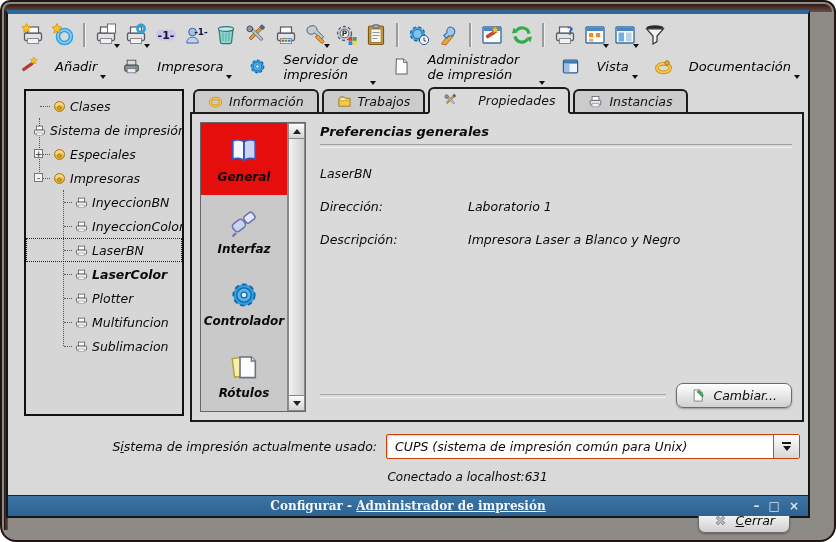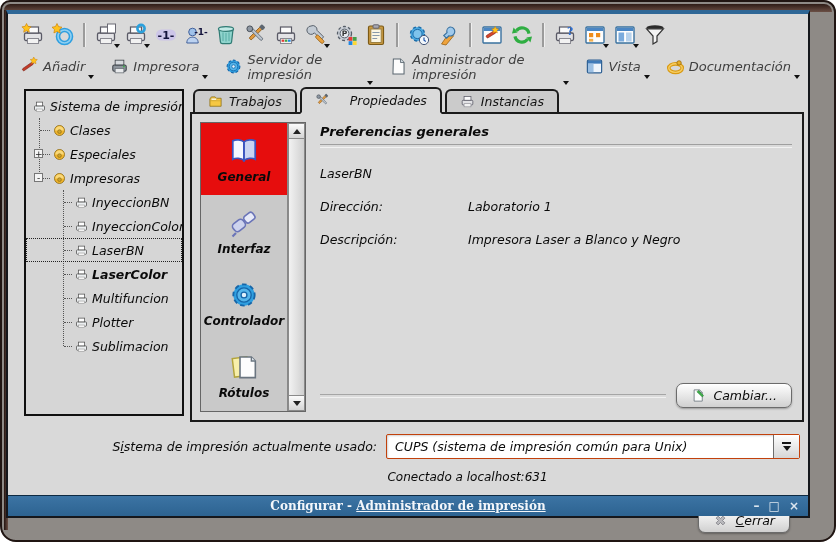--- a/index.html
+++ b/index.html
@@ -15,22 +15,22 @@
   .inner{position:absolute;left:6px;top:10px;right:26px;bottom:24px;
          background:var(--window-gray,#d9d9d9);border:2px solid #15171c;border-top:4px solid #2f6796;
          box-sizing:border-box;display:flex;flex-direction:column;}
   
   .tb1{height:36px;display:flex;align-items:center;padding:3px 6px 0 10px;flex:0 0 auto;}
   .tbtn{width:30px;height:28px;display:flex;align-items:center;justify-content:center;position:relative;}
   .tsep{width:2px;height:24px;background:#9b9b9b;border-right:1px solid #efefef;margin:0 5px;}
   .dd{position:absolute;width:0;height:0;border-left:3.5px solid transparent;
       border-right:3.5px solid transparent;border-top:4.5px solid #101010;right:1px;bottom:1px;}
   .tb2{height:28px;display:flex;align-items:center;padding:0 6px 2px 12px;gap:14px;flex:0 0 auto;}
-  .mitem{display:flex;align-items:center;gap:4px;position:relative;padding:2px 11px 3px 0;
-         font-size:13px;font-style:italic;color:#404040;}
+  .mitem{display:flex;align-items:center;gap:16px;position:relative;padding:2px 11px 3px 0;
+         font-size:13px;font-style:italic;color:#000000;}
   .mitem .dd{right:2px;bottom:0;}
   .ic svg{display:block;}
   
   .main{flex:0 0 300px;display:flex;align-items:stretch;padding:2px 4px 0 16px;gap:6px;}
   .tree{width:160px;box-sizing:border-box;border:2px solid #101010;background:#d6d6d6;
         margin:4px 0 8px 0;position:relative;overflow:hidden;padding-top:3px;}
   .trow{height:24px;display:flex;align-items:center;font-size:12.5px;font-style:italic;
         color:#0a0a0a;position:relative;white-space:nowrap;}
   .trow .ic{margin-right:3px;flex:0 0 auto;}
   .r0{padding-left:6px;} .r1{padding-left:26px;} .r2{padding-left:48px;}
@@ -391,40 +391,40 @@
         </span>
         <span>Documentación</span>
         <span class="dd"></span>
       </div>
     </div>
 
   <div class="main">
     <div class="tree" id="tree">
       <div class="vline vlA"></div>
       <div class="vline vlB"></div>
-    <div class="trow r0">
-          <span class="ic">
-            <svg viewBox="0 0 24 24" width="15" height="15">
-              <rect x="4" y="11" width="16" height="7" rx="1.5" fill="#eceff1" stroke="#555" stroke-width="1.3"></rect>
-              <rect x="7" y="5" width="10" height="6" fill="#fff" stroke="#555" stroke-width="1.2"></rect>
-              <rect x="7" y="16" width="10" height="4" fill="#f5f5f5" stroke="#999"></rect>
-            </svg>
-          </span>
-          <span>Sistema de impresión</span>
-        </div>
-        <div class="trow r1 r1">
+    <div class="trow r1 r1">
           <span class="ic">
             <svg viewBox="0 0 24 24" width="15" height="15">
               <circle cx="12" cy="12" r="8" fill="#f1b52c" stroke="#8d6a12" stroke-width="1.3"></circle>
               <path d="M5.2 12 a6.8 6.8 0 0 1 13.6 0 Z" fill="#f9d878"></path>
               <circle cx="12" cy="13.8" r="3" fill="#caa22e" stroke="#8d6a12"></circle>
             </svg>
           </span>
           <span>Clases</span>
         </div>
+        <div class="trow r0">
+          <span class="ic">
+            <svg viewBox="0 0 24 24" width="15" height="15">
+              <rect x="4" y="11" width="16" height="7" rx="1.5" fill="#eceff1" stroke="#555" stroke-width="1.3"></rect>
+              <rect x="7" y="5" width="10" height="6" fill="#fff" stroke="#555" stroke-width="1.2"></rect>
+              <rect x="7" y="16" width="10" height="4" fill="#f5f5f5" stroke="#999"></rect>
+            </svg>
+          </span>
+          <span>Sistema de impresión</span>
+        </div>
         <div class="trow r1 r1">
           <span class="expander">+</span>
           <span class="ic">
             <svg viewBox="0 0 24 24" width="15" height="15">
               <circle cx="12" cy="12" r="8" fill="#f1b52c" stroke="#8d6a12" stroke-width="1.3"></circle>
               <path d="M5.2 12 a6.8 6.8 0 0 1 13.6 0 Z" fill="#f9d878"></path>
               <circle cx="12" cy="13.8" r="3" fill="#caa22e" stroke="#8d6a12"></circle>
             </svg>
           </span>
           <span>Especiales</span>
@@ -481,46 +481,55 @@
           <span>LaserColor</span>
         </div>
         <div class="trow r2 r2">
           <span class="ic">
             <svg viewBox="0 0 24 24" width="15" height="15">
               <rect x="4" y="11" width="16" height="7" rx="1.5" fill="#eceff1" stroke="#555" stroke-width="1.3"></rect>
               <rect x="7" y="5" width="10" height="6" fill="#fff" stroke="#555" stroke-width="1.2"></rect>
               <rect x="7" y="16" width="10" height="4" fill="#f5f5f5" stroke="#999"></rect>
             </svg>
           </span>
+          <span>Plotter</span>
+        </div>
+        <div class="trow r2 r2">
+          <span class="ic">
+            <svg viewBox="0 0 24 24" width="15" height="15">
+              <rect x="4" y="11" width="16" height="7" rx="1.5" fill="#eceff1" stroke="#555" stroke-width="1.3"></rect>
+              <rect x="7" y="5" width="10" height="6" fill="#fff" stroke="#555" stroke-width="1.2"></rect>
+              <rect x="7" y="16" width="10" height="4" fill="#f5f5f5" stroke="#999"></rect>
+            </svg>
+          </span>
           <span>Multifuncion</span>
-        </div>
-        <div class="trow r2 r2">
-          <span class="ic">
-            <svg viewBox="0 0 24 24" width="15" height="15">
-              <rect x="4" y="11" width="16" height="7" rx="1.5" fill="#eceff1" stroke="#555" stroke-width="1.3"></rect>
-              <rect x="7" y="5" width="10" height="6" fill="#fff" stroke="#555" stroke-width="1.2"></rect>
-              <rect x="7" y="16" width="10" height="4" fill="#f5f5f5" stroke="#999"></rect>
-            </svg>
-          </span>
-          <span>Plotter</span>
         </div>
         <div class="trow r2 r2">
           <span class="ic">
             <svg viewBox="0 0 24 24" width="15" height="15">
               <rect x="4" y="11" width="16" height="7" rx="1.5" fill="#eceff1" stroke="#555" stroke-width="1.3"></rect>
               <rect x="7" y="5" width="10" height="6" fill="#fff" stroke="#555" stroke-width="1.2"></rect>
               <rect x="7" y="16" width="10" height="4" fill="#f5f5f5" stroke="#999"></rect>
             </svg>
           </span>
           <span>Sublimacion</span>
         </div>
       </div>
 
     <div class="tabwrap">
       <div class="tabbar" id="tabbar">
+          <div class="tab">
+            <span class="ic">
+              <svg viewBox="0 0 24 24" width="15" height="15">
+                <ellipse cx="12" cy="13" rx="8" ry="6" fill="none" stroke="#d99a12" stroke-width="5"></ellipse>
+                <ellipse cx="12" cy="13" rx="8" ry="6" fill="none" stroke="#f7cd62" stroke-width="2"></ellipse>
+              </svg>
+            </span>
+            <span>Información</span>
+          </div>
           <div class="tab">
             <span class="ic">
               <svg viewBox="0 0 24 24" width="15" height="15">
                 <path d="M3 8 l2.4 -3.4 h6 l1.8 2.2 H21 V19.6 H3 Z" fill="#f6c844" stroke="#8a6c12" stroke-width="1.2"></path>
                 <rect x="5" y="6.6" width="8.4" height="3.2" fill="#fff8dd" stroke="#caa22e" stroke-width="0.6"></rect>
                 <path d="M3 10.8 h18" stroke="#caa22e"></path>
               </svg>
             </span>
             <span>Trabajos</span>
           </div>

